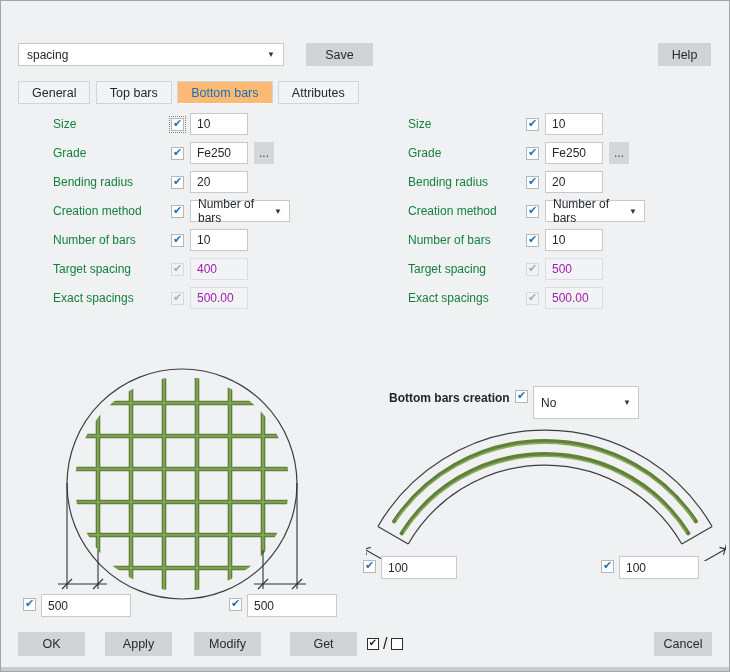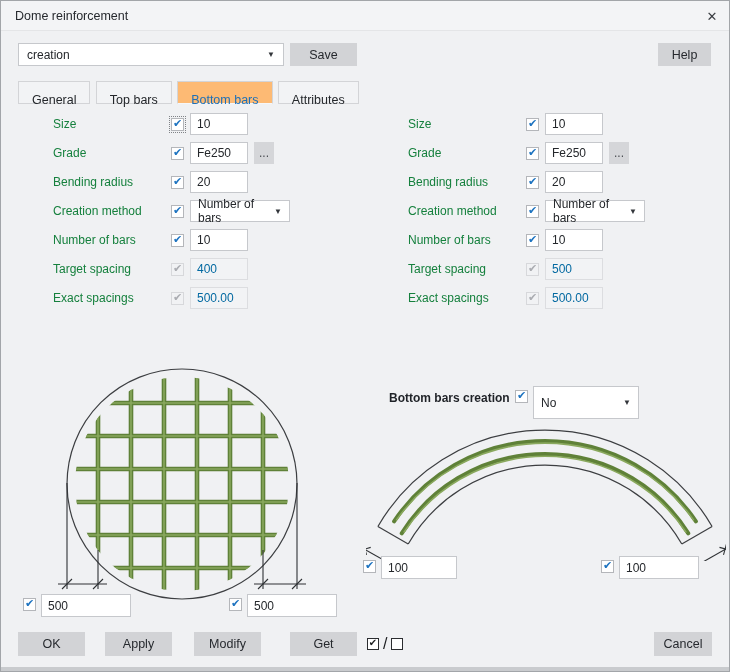--- a/index.html
+++ b/index.html
@@ -27,21 +27,21 @@
   }
   .profile-select{
     position:absolute;left:17px;top:42px;width:266px;height:23px;
     background:#fff;border:1px solid #c6c8cc;
     display:flex;align-items:center;justify-content:space-between;
     padding:0 8px;
   }
   .dd-arrow{font-size:8px;color:#33363b;}
   .tabbar{position:absolute;left:17px;top:80px;height:24px;white-space:nowrap;}
   .tab{
-    display:inline-block;height:23px;line-height:22px;padding:7px 13px;
+    display:inline-block;height:23px;line-height:22px;padding:0 13px;
     border:1px solid #d3d4d7;background:#f2f3f5;margin-right:2px;
     font-size:12.5px;color:#24272b;
   }
   .tab.selected{color:#1d70b8;background:#fdba74;border-bottom-color:#f6f7f9;}
   .group{position:absolute;top:112px;width:345px;}
   .group-title{font-weight:bold;color:#1f2227;margin-bottom:13px;}
   .prow{display:flex;align-items:center;height:22px;margin:0 0 7px 22px;}
   .prow .lbl{width:118px;flex:none;color:#15803d;}
   .cb{
     width:13px;height:13px;flex:none;background:#fff;border:1px solid #b4b6ba;
@@ -49,21 +49,21 @@
   }
   .cb .chk{color:var(--check-blue,#1d73c0);font-size:11px;line-height:1;position:relative;top:-1px;}
   .cb.disabled{background:#f1f2f4;border-color:#d7d8db;}
   .cb.disabled .chk{color:#aaacb1;}
   .cb.focused{outline:1px dotted #808387;outline-offset:1px;}
   .field{
     width:58px;height:22px;border:1px solid #c6c8cc;background:#fff;
     font-family:"Liberation Sans",sans-serif;font-size:12px;color:#24272b;
     padding:0 6px;
   }
-  .field:disabled{background:#f2f3f5;border-color:#dcdde0;color:#0369a1;}
+  .field:disabled{background:#f2f3f5;border-color:#dcdde0;color:#a21caf;}
   .browse-btn{
     width:20px;height:22px;margin-left:6px;background:#d5d6d9;border:none;
     font-family:"Liberation Sans",sans-serif;font-size:12px;color:#4a4d52;
     display:flex;align-items:center;justify-content:center;
   }
   .dd{
     height:22px;background:#fff;border:1px solid #c6c8cc;
     display:flex;align-items:center;justify-content:space-between;padding:0 7px;
   }
   .bbc-label{position:absolute;left:388px;top:390px;font-weight:bold;color:#1f2227;}
@@ -82,32 +82,26 @@
         display:inline-flex;align-items:center;justify-content:center;}
   .tbox span{font-size:10px;color:#1c1e20;line-height:1;position:relative;top:-1px;}
   .tslash{font-size:16px;color:#1c1e20;}
   .bottom-edge{position:absolute;left:0;bottom:0;width:100%;height:4px;background:#c9cbce;}
 </style>
 </head>
 <body>
 
 <div class="dialog">
 
-  <div class="titlebar">
-    <span class="title">Dome reinforcement</span>
-    <div class="close-btn">
-      <span>✕</span>
-    </div>
-  </div>
 
   <div class="profile-select">
-    <span>creation</span>
+    <span>spacing</span>
     <span class="dd-arrow">▼</span>
   </div>
-  <button class="btn" style="left:289px;top:42px;width:67px;">Save</button>
+  <button class="btn" style="left:305px;top:42px;width:67px;">Save</button>
   <button class="btn" style="left:657px;top:42px;width:53px;">Help</button>
 
   <div class="tabbar">
     <span class="tab">General</span>
     <span class="tab">Top bars</span>
     <span class="tab selected">Bottom bars</span>
     <span class="tab">Attributes</span>
   </div>
 
   <div class="group" style="left:30px;">

